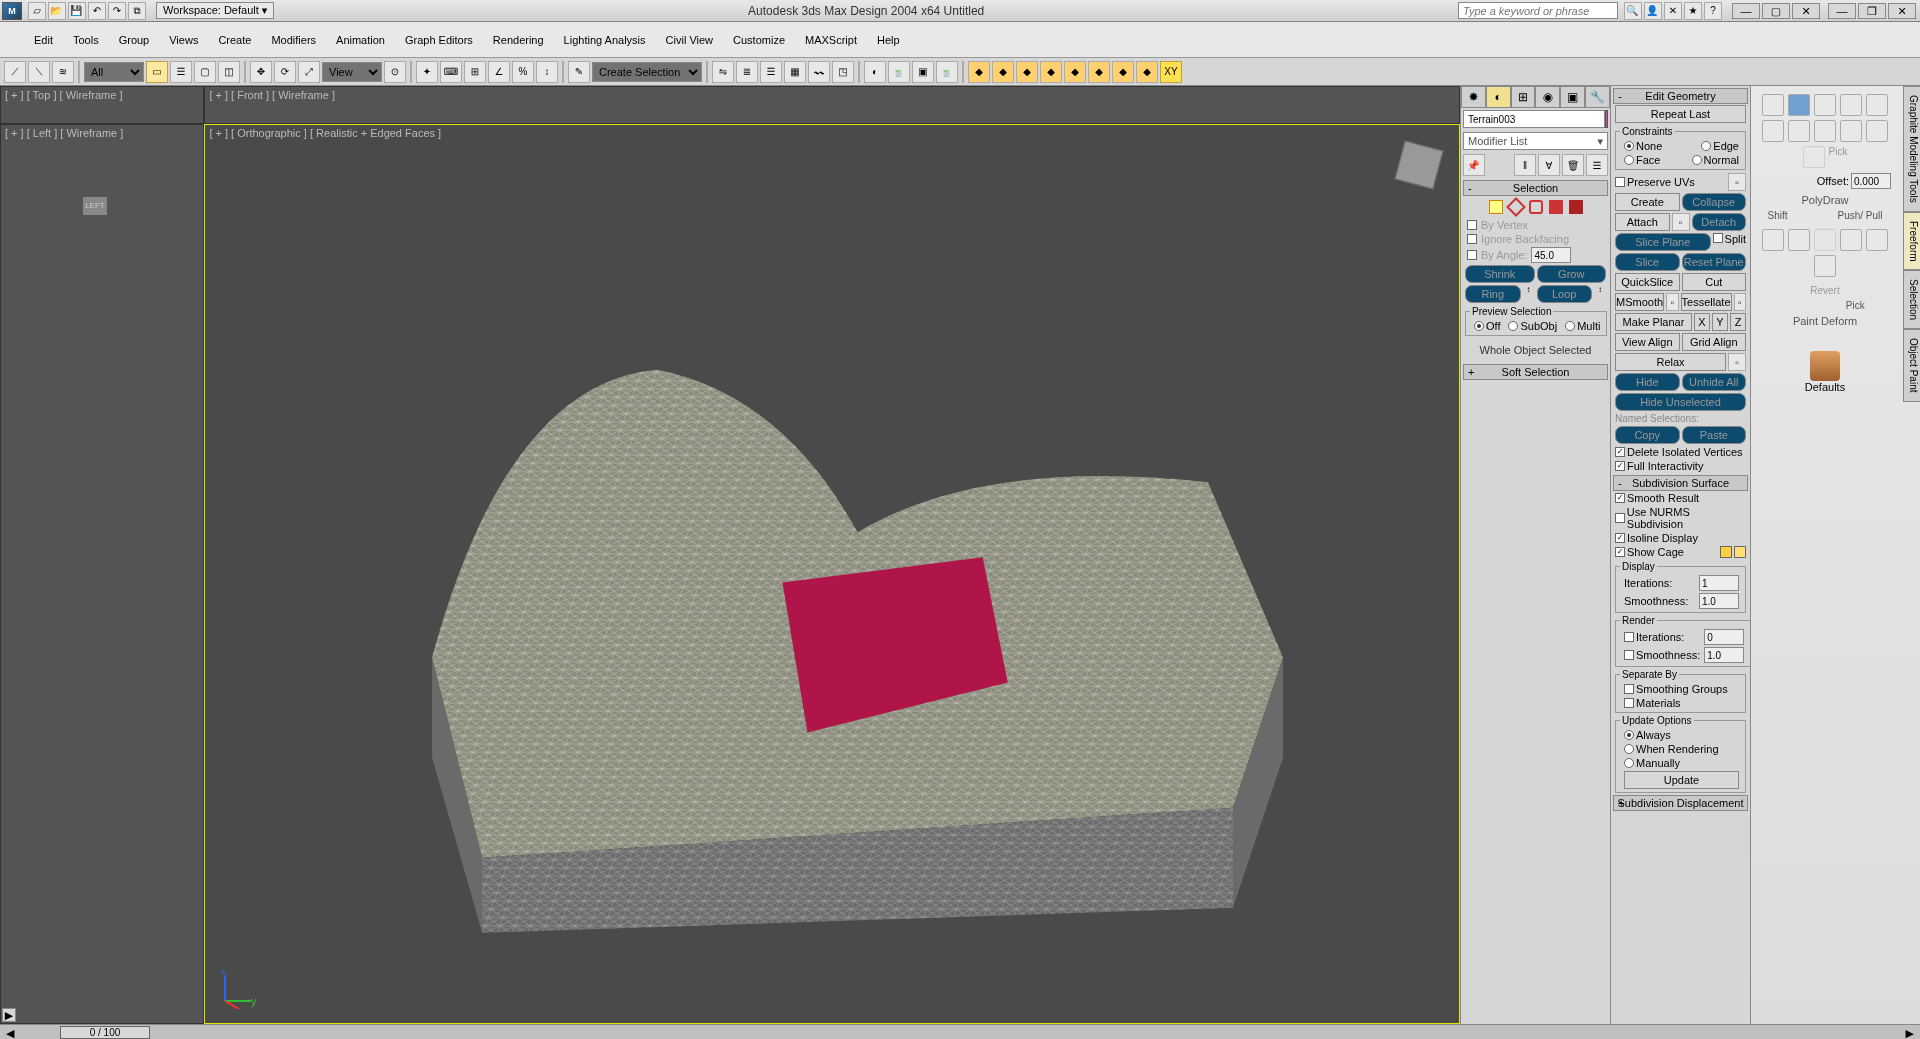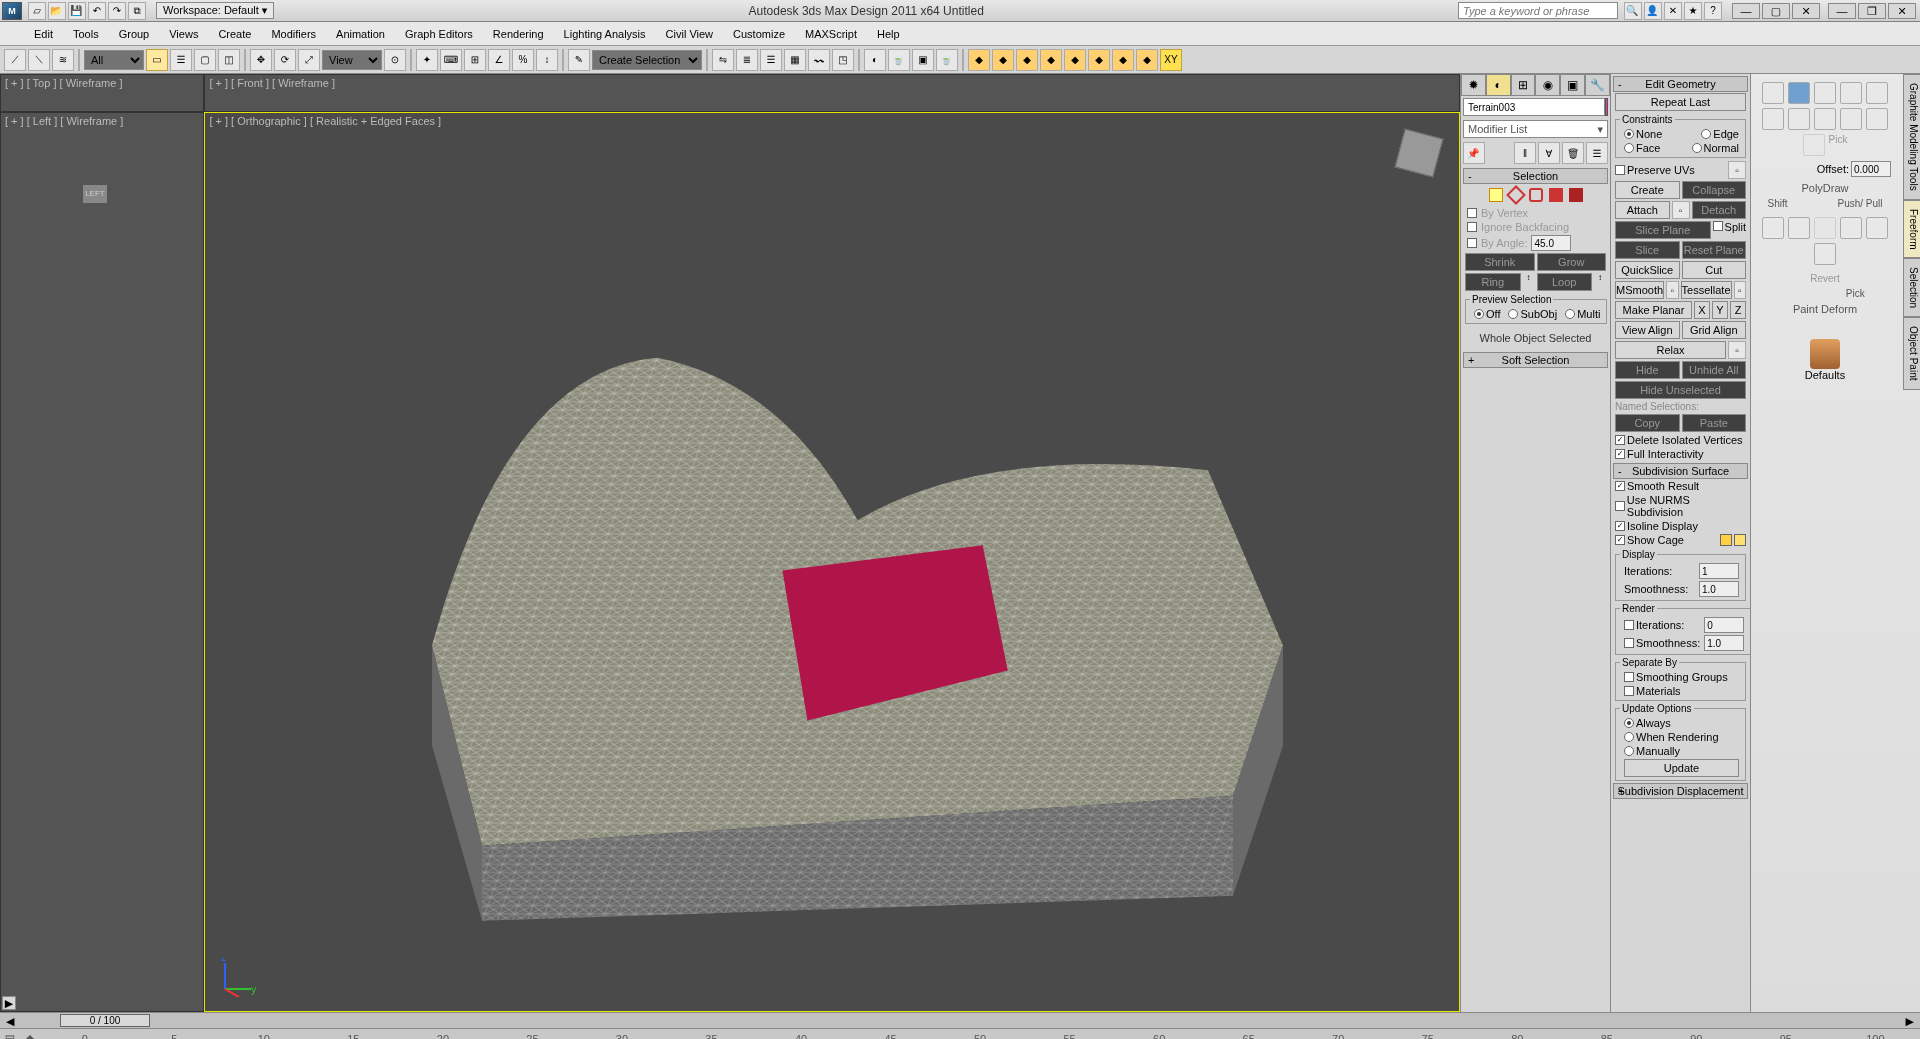--- a/index.html
+++ b/index.html
@@ -6,21 +6,21 @@
 body { background: #c0c0c0; width: 1920px; height: 1039px; overflow: hidden; position: relative; }
 .titlebar { height: 22px; background: linear-gradient(#e8e8e8,#d0d0d0); display: flex; align-items: center; border-bottom: 1px solid #808080; }
 .titlebar .logo { width: 20px; height: 18px; background: linear-gradient(135deg,#3a7bb0,#1e4060); margin: 0 2px; border: 1px solid #555; color:#fff; font-weight:bold; text-align:center; line-height:16px; font-size:9px;}
 .titlebar .qat { display: flex; gap: 2px; margin-left: 4px; }
 .titlebar .qat span, .smbtn { width: 18px; height: 18px; background: #e8e8e8; border: 1px solid #aaa; display: inline-flex; align-items: center; justify-content: center; font-size: 10px; cursor: pointer; }
 .titlebar .ws { margin-left: 10px; background: #e8e8e8; border: 1px solid #888; padding: 1px 6px; font-size: 11px; }
 .titlebar .title { flex: 1; text-align: center; color: #333; font-size: 12px; }
 .titlebar .search { width: 160px; height: 17px; border: 1px solid #888; background: #fff; font-style: italic; color: #888; padding: 0 4px; }
 .titlebar .wbtns { display: flex; gap: 2px; margin: 0 4px; }
 .titlebar .wbtns span { width: 28px; height: 16px; background: #d8d8d8; border: 1px solid #888; text-align: center; line-height: 14px; }
-.menubar { height: 24px; background: #e8e8e8; display: flex; align-items: center; padding-left: 26px; gap: 4px; border-bottom: 1px solid #999; }
+.menubar { height: 36px; background: #e8e8e8; display: flex; align-items: center; padding-left: 26px; gap: 4px; border-bottom: 1px solid #999; }
 .menubar span { padding: 2px 8px; cursor: pointer; }
 .toolbar { height: 28px; background: #d6d6d6; display: flex; align-items: center; padding: 0 4px; gap: 2px; border-bottom: 1px solid #888; }
 .tbtn { width: 22px; height: 22px; background: #e8e8e8; border: 1px solid #aaa; display: inline-flex; align-items: center; justify-content: center; cursor: pointer; font-size: 10px; }
 .tbtn.active { background: #ffe9a0; border-color: #c0a040; }
 .tsep { width: 2px; height: 22px; background: #aaa; margin: 0 2px; }
 .tsel { height: 20px; border: 1px solid #888; background: #737373; font-size: 11px; padding: 0 2px; }
 .main { display: flex; height: 938px; }
 .viewports { flex: 1; background: #545454; position: relative; }
 .vp { position: absolute; background: #545454; border: 1px solid #333; }
 .vp-label { position: absolute; top: 2px; left: 4px; color: #bbb; font-size: 11px; z-index: 2; }
@@ -39,21 +39,21 @@
 .stack-item { background:#c8c8c8; padding:2px 4px; border:1px solid #999; }
 .stackbar { display:flex; gap:2px; margin:2px; }
 .rollout-hdr { background:#c8c8c8; border:1px solid #888; margin:2px 2px 0 2px; padding:1px; text-align:center; position:relative; }
 .rollout-hdr .tgl { position:absolute; left:4px; }
 .sel-icons { display:flex; gap:6px; justify-content:center; padding:4px; }
 .sel-icons span { width:14px; height:14px; }
 .chkrow { display:flex; align-items:center; gap:4px; padding:1px 6px; color:#555; }
 .chkrow.disabled { color:#999; }
 .btnrow { display:flex; gap:2px; padding:1px 4px; }
 .pbtn { flex:1; height:18px; border:1px solid #888; background:#d8d8d8; text-align:center; line-height:16px; font-size:11px; cursor:pointer;}
-.pbtn.disabled { color:#999; background:#404040;}
+.pbtn.disabled { color:#999; background:#0c4a6e;border-radius:7px;}
 .spin { width:40px; height:16px; border:1px solid #888; background:#eee; font-size:10px; padding:0 2px;}
 .edit-panel { width:140px; background:#d6d6d6; border-left:1px solid #888; overflow-y:auto; font-size:10px;}
 .edit-panel .rollout-hdr { font-size:10px; }
 .ep-row { display:flex; align-items:center; gap:2px; padding:1px 4px; font-size:10px;}
 .radio { width:10px; height:10px; border:1px solid #666; border-radius:50%; background:#fff; display:inline-block;}
 .radio.on::after{content:"";display:block;width:4px;height:4px;background:#333;border-radius:50%;margin:2px;}
 .chk { width:10px; height:10px; border:1px solid #666; background:#fff; display:inline-block;}
 .chk.on::after{content:"✓";font-size:8px;line-height:8px;display:block;text-align:center;}
 .fieldset { border:1px solid #999; margin:2px 4px; padding:2px 2px 2px 4px; }
 .fieldset legend { font-size:10px; padding:0 2px;}
@@ -80,21 +80,21 @@
   <div class="logo">M</div>
   <div class="qat">
     <span>▱</span>
     <span>📂</span>
     <span>💾</span>
     <span>↶</span>
     <span>↷</span>
     <span>⧉</span>
   </div>
   <div class="ws"><span>Workspace: Default</span> ▾</div>
-  <div class="title">Autodesk 3ds Max Design 2011 x64      Untitled</div>
+  <div class="title">Autodesk 3ds Max Design 2004 x64      Untitled</div>
   <input class="search" placeholder="Type a keyword or phrase" style="">
   <div class="qat" style="margin:0 6px">
     <span>🔍</span>
     <span>👤</span>
     <span>✕</span>
     <span>★</span>
     <span>?</span>
   </div>
   <div class="wbtns">
     <span>—</span>

